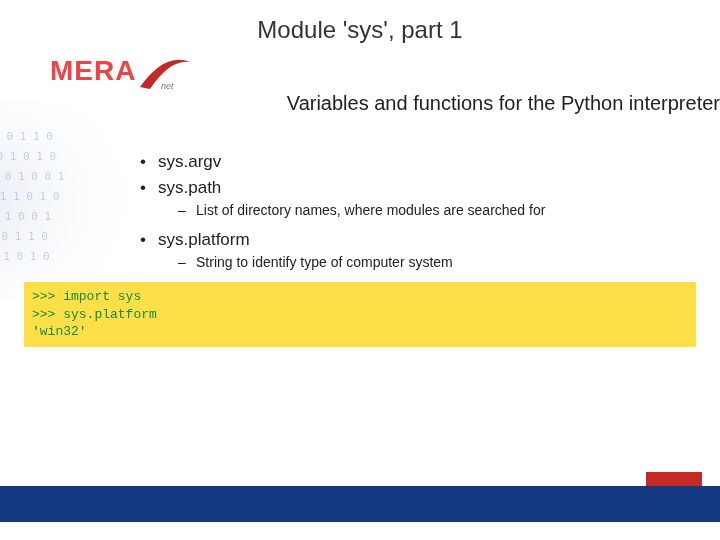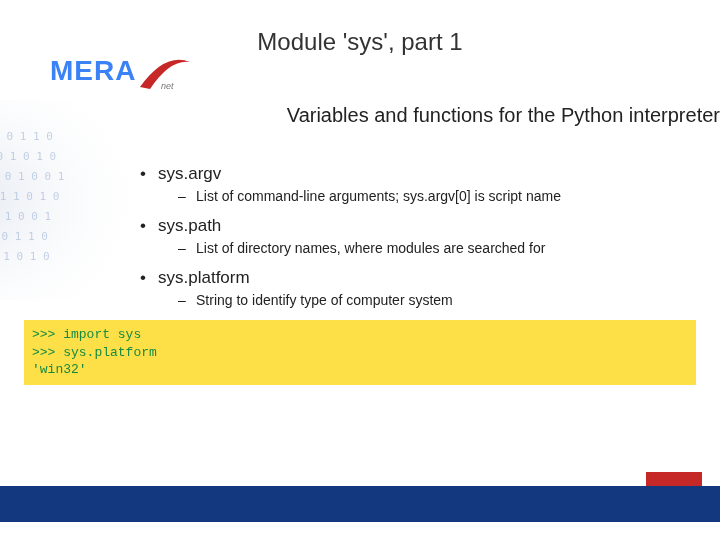--- a/index.html
+++ b/index.html
@@ -23,34 +23,34 @@
   .logo {
     position: absolute;
     left: 50px;
     top: 55px;
     z-index: 2;
   }
   .logo-text {
     font-family: Arial, sans-serif;
     font-weight: bold;
     font-size: 28px;
-    color: #3b82f6;
+    color: #ef4444;
     letter-spacing: 1px;
     position: relative;
   }
   .logo-swoosh {
     position: absolute;
     left: 85px;
     top: -8px;
   }
   .title {
     text-align: center;
     font-size: 24px;
     color: #333;
-    padding-top: 28px;
+    padding-top: 16px;
     font-weight: normal;
     position: relative;
     z-index: 3;
   }
   .subtitle {
     text-align: right;
     font-size: 20px;
     color: #222;
     margin-top: 48px;
     font-weight: normal;
@@ -152,23 +152,20 @@
   </svg>
 </div>
 
 <h1 class="title">Module 'sys', part 1</h1>
 <h2 class="subtitle">Variables and functions for the Python interpreter</h2>
 
 <div class="content">
   <ul>
     <li>
       <span>sys.argv</span>
-      <ul>
-          <li>List of command-line arguments; sys.argv[0] is script name</li>
-        </ul>
     </li>
     <li>
       <span>sys.path</span>
       <ul>
           <li>List of directory names, where modules are searched for</li>
         </ul>
     </li>
     <li>
       <span>sys.platform</span>
       <ul>

